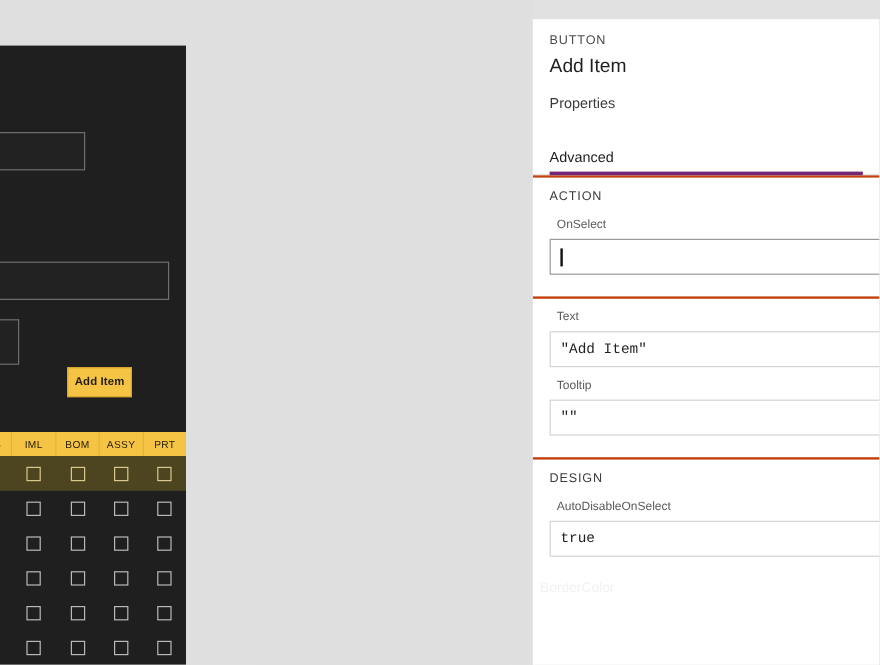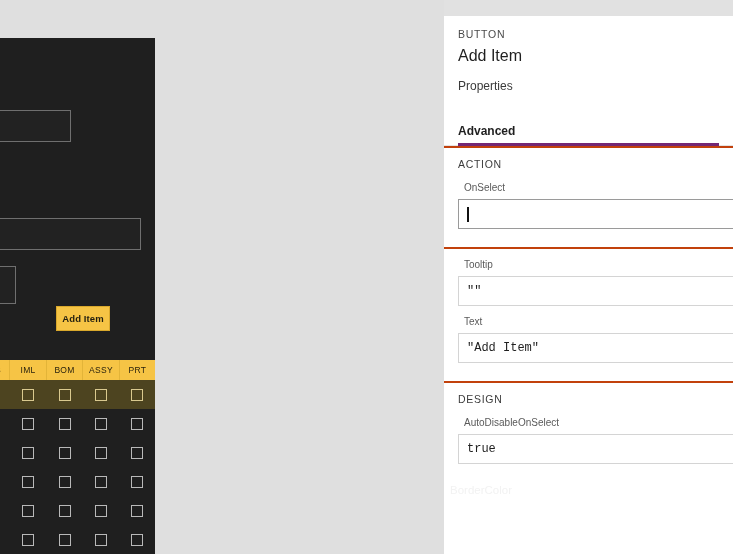--- a/index.html
+++ b/index.html
@@ -97,21 +97,21 @@
     margin-top: 14px; padding: 0 14px;
     border-bottom: 1px solid #e4e4e4;
     position: relative;
     flex-direction: column;
   }
   .tab {
     font-size: 12px; color: #3a3a3a;
     padding-bottom: 7px;
     position: relative; cursor: pointer;
   }
-  .tab.active { font-weight: bold; color: #1f1f1f; }
+  .tab.active { font-weight: normal; color: #1f1f1f; }
   .tab.active::after {
     content: ""; position: absolute;
     left: 0; right: 0; bottom: -1px; height: 3px;
     background: #742774;
   }
 
   .search-wrap { padding: 13px 0 13px 14px; background: #fff; }
   .search-box {
     position: relative;
     height: 30px;
@@ -308,29 +308,29 @@
           <div class="section-title">ACTION</div>
           <div class="prop">
             <div class="prop-label">OnSelect</div>
             <div class="prop-input focused">
               <span class="caret"></span>
             </div>
           </div>
         </div>
         <div class="section">
           <div class="prop">
+            <div class="prop-label">Text</div>
+            <div class="prop-input">
+              <span>"Add Item"</span>
+            </div>
+          </div>
+          <div class="prop">
             <div class="prop-label">Tooltip</div>
             <div class="prop-input">
               <span>""</span>
-            </div>
-          </div>
-          <div class="prop">
-            <div class="prop-label">Text</div>
-            <div class="prop-input">
-              <span>"Add Item"</span>
             </div>
           </div>
         </div>
         <div class="section">
           <div class="section-title">DESIGN</div>
           <div class="prop">
             <div class="prop-label">AutoDisableOnSelect</div>
             <div class="prop-input">
               <span>true</span>
             </div>

